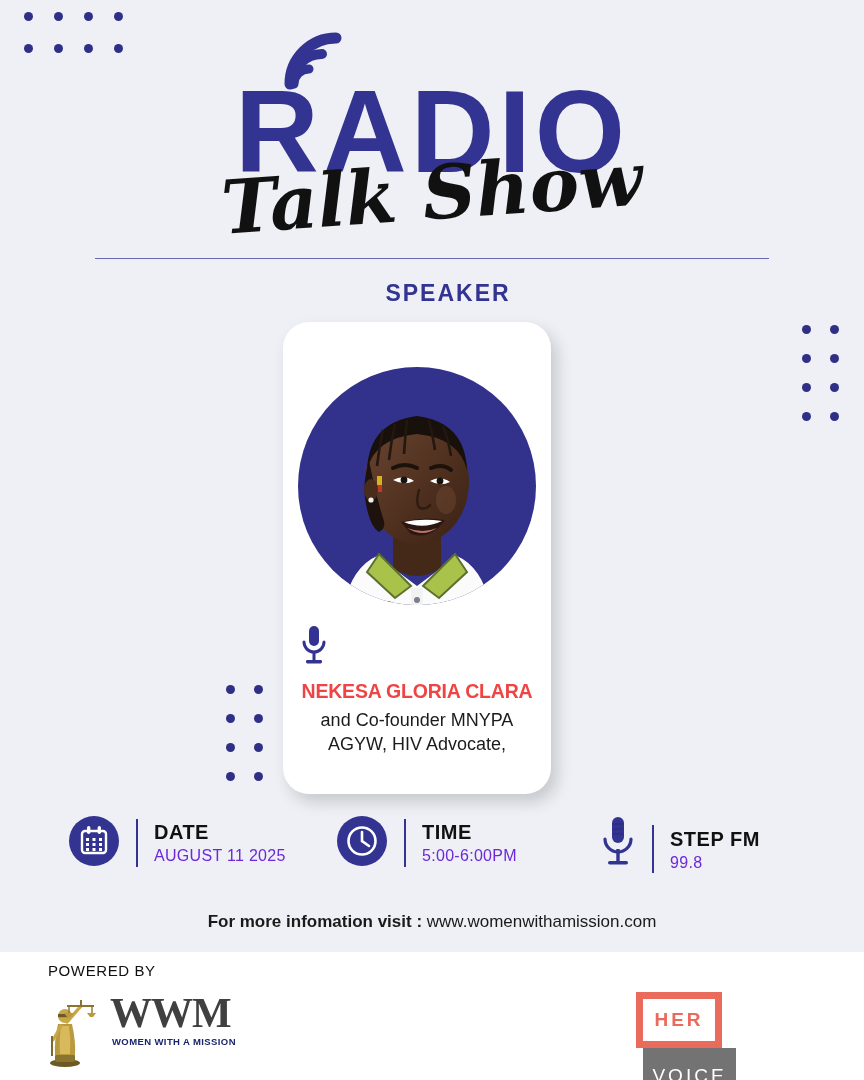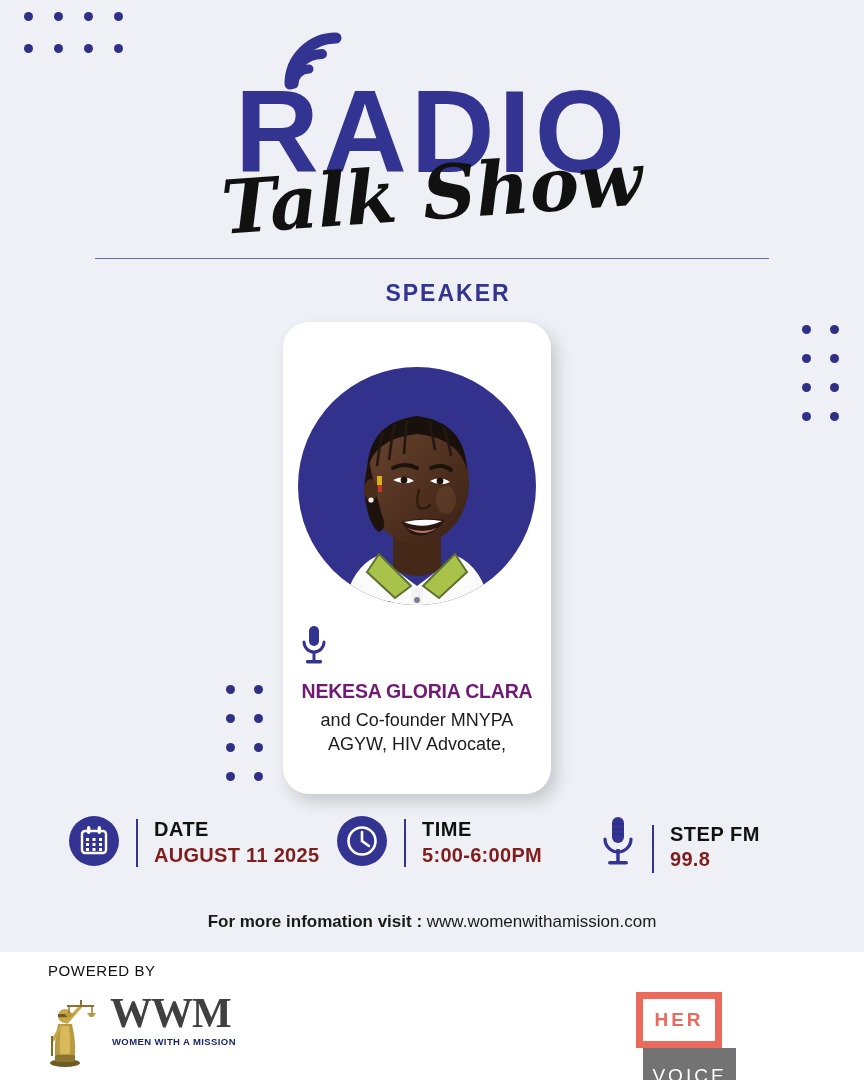--- a/index.html
+++ b/index.html
@@ -100,21 +100,21 @@
   .photo-svg { position: absolute; left: 0; top: 0; }
 
   .mic-card-icon {
     position: absolute; left: 50%; top: 302px;
     transform: translateX(-118px);
   }
   .card-name {
     position: absolute; top: 358px; left: 0; width: 268px;
     text-align: center;
     font-weight: 700; font-size: 19.5px;
-    color: #701a75; letter-spacing: -0.2px;
+    color: #ef4444; letter-spacing: -0.2px;
   }
   .card-role {
     position: absolute; top: 386px; left: 0; width: 268px;
     text-align: center;
     font-size: 18px; line-height: 1.35;
     color: #1b1b1b;
   }
 
   
   .info-bar {
@@ -129,22 +129,22 @@
     width: 2px; height: 48px;
     background: #333391;
     margin: 0 16px;
   }
   .info-text { line-height: 1.28; }
   .info-label {
     font-weight: 700; font-size: 20px;
     letter-spacing: 0.5px; color: #111111;
   }
   .info-value {
-    font-weight: 700; font-size: 20px;
-    letter-spacing: 0.3px; color: #7f1d1d;
+    font-weight: 400; font-size: 16px;
+    letter-spacing: 0.3px; color: #6d28d9;
   }
 
   .more-info {
     position: absolute; top: 912px; left: 0; width: 864px;
     text-align: center; font-size: 17px; color: #1a1a1a;
   }
   .more-info b { font-weight: 700; margin-top: 18px; }
 
   
   .footer {

